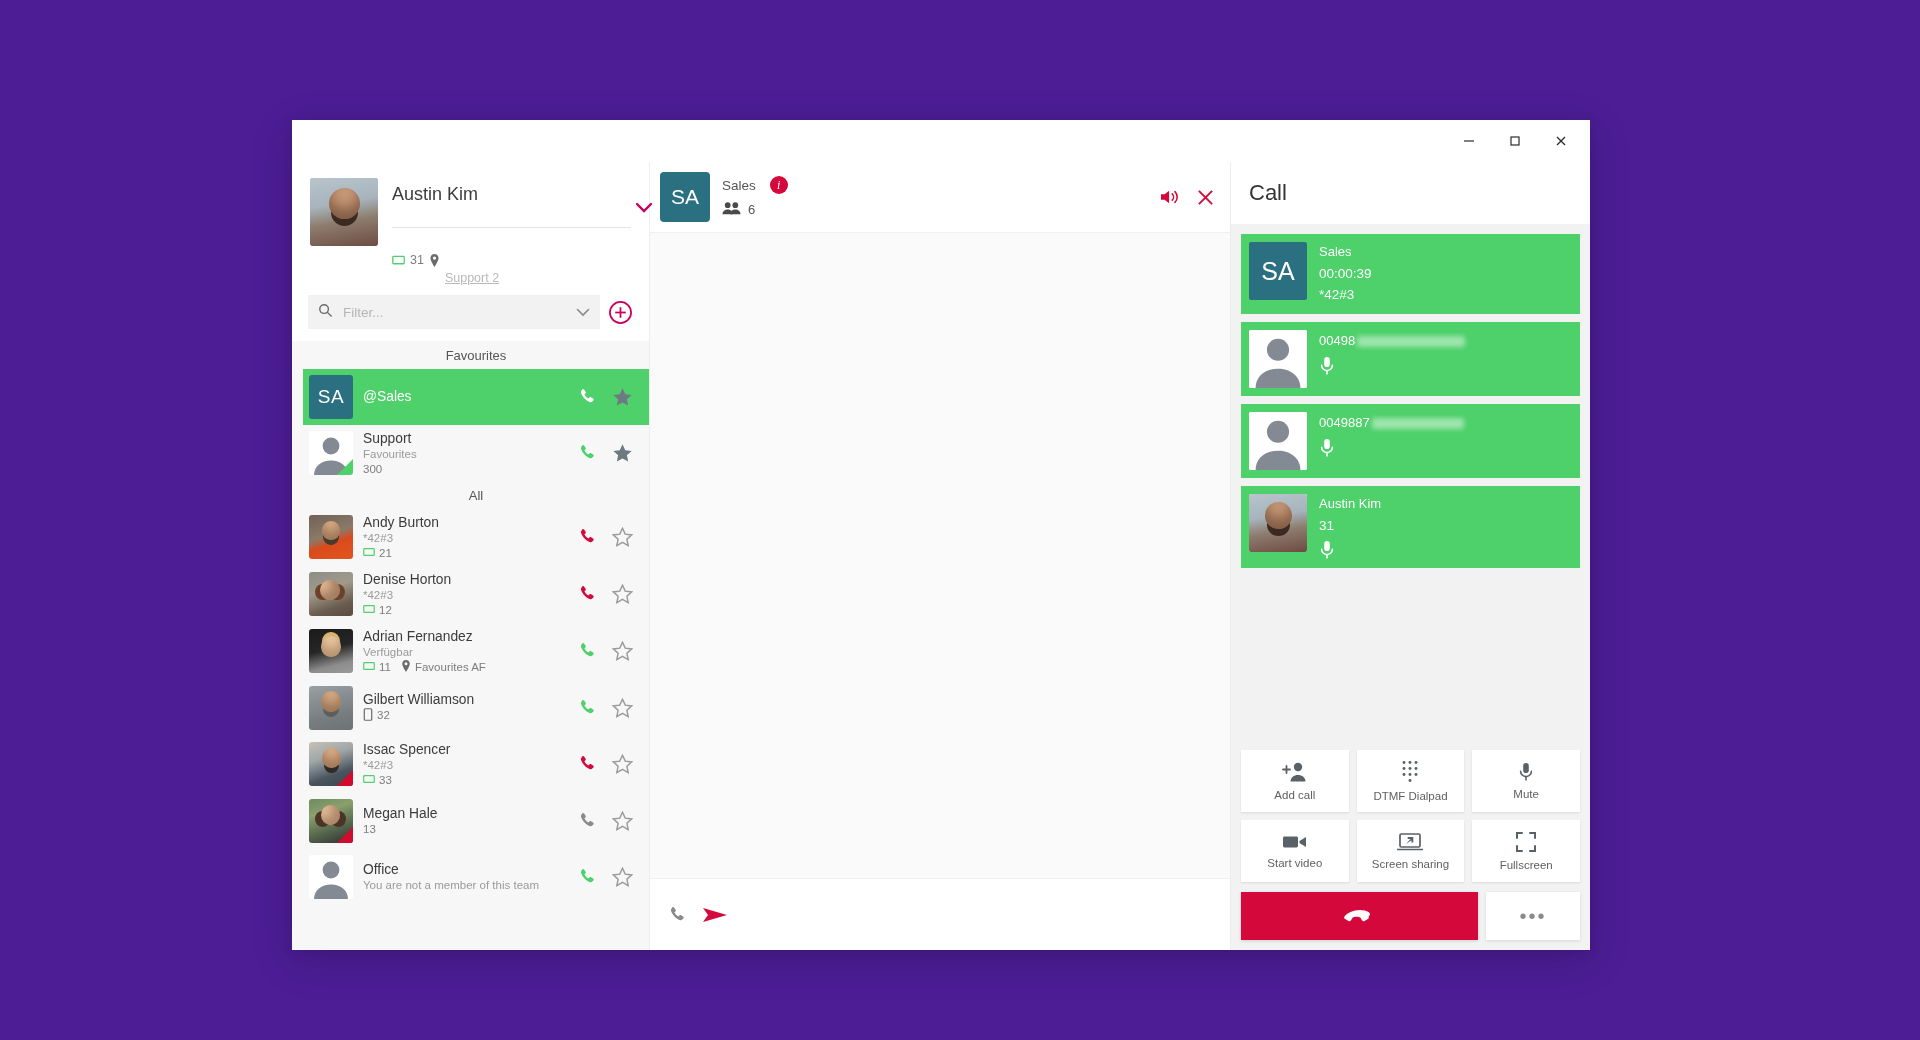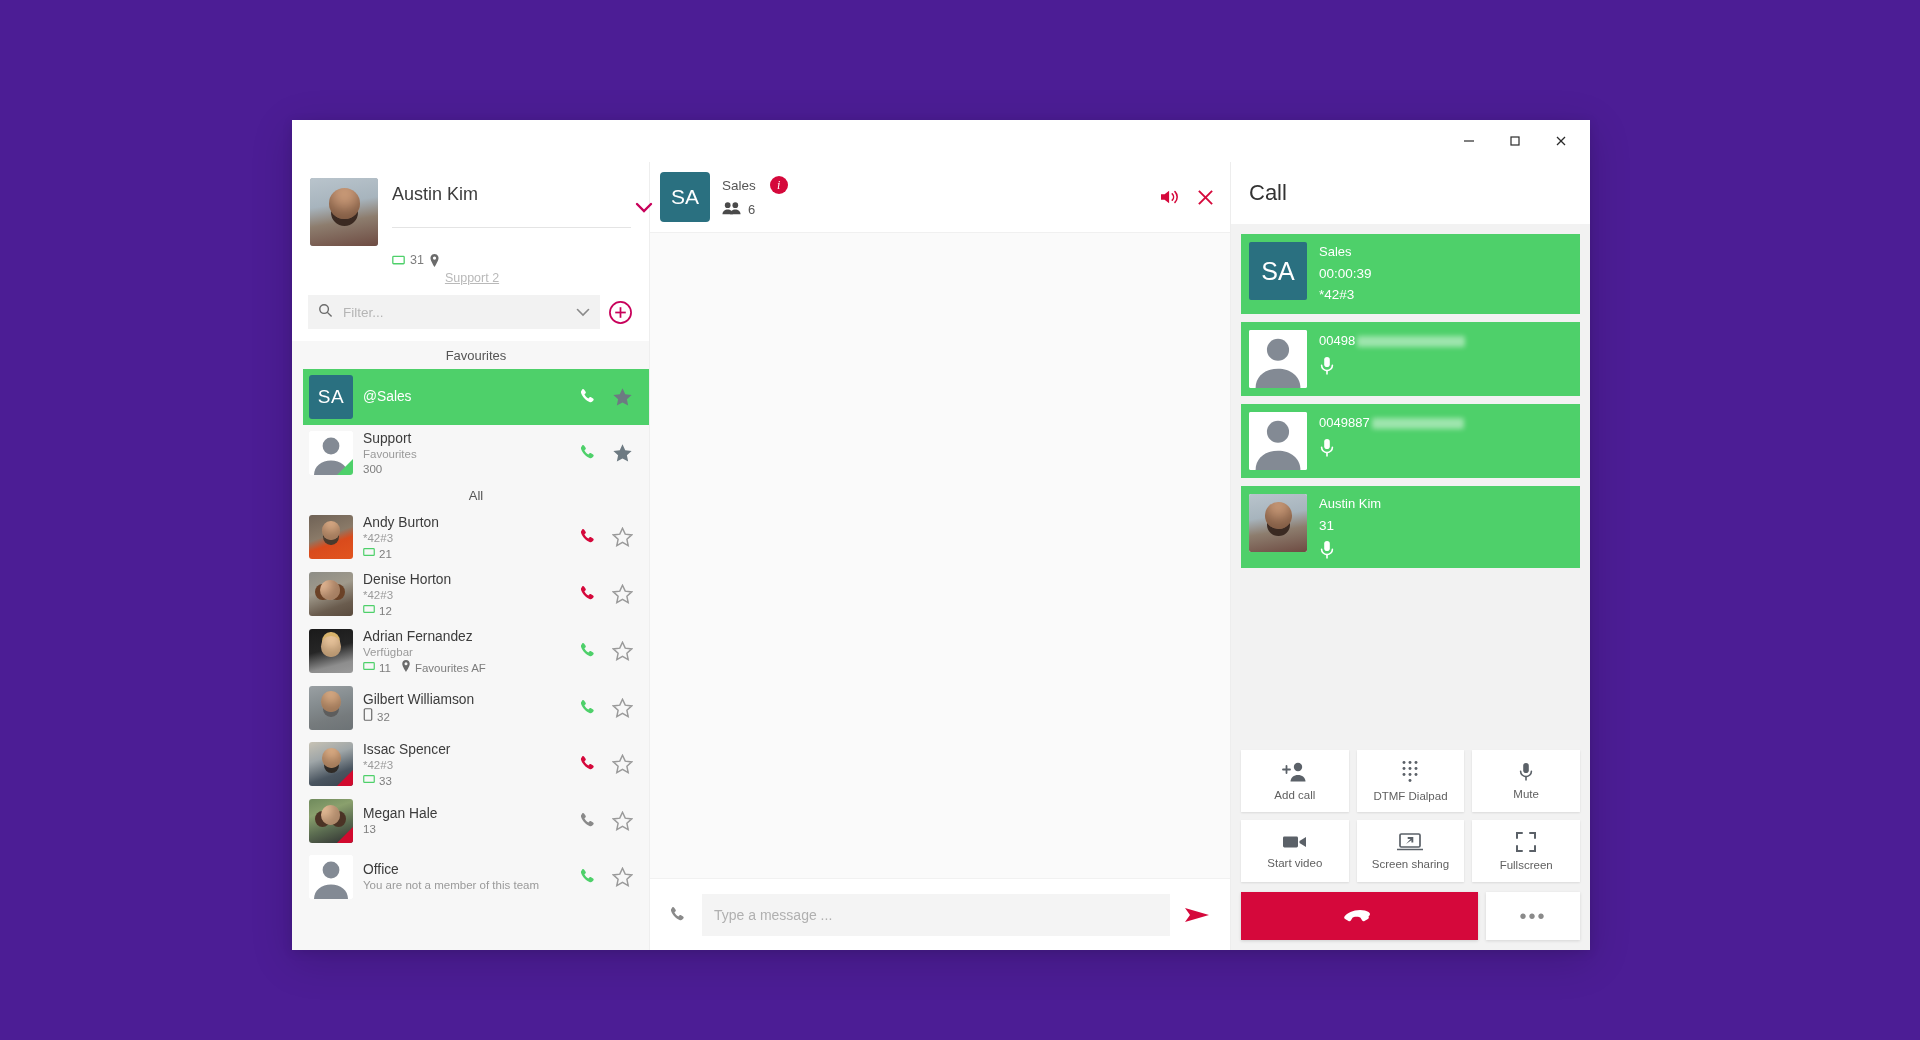--- a/index.html
+++ b/index.html
@@ -115,21 +115,21 @@
   .c-avatar.initials {
     background: #2a7080; color: #ffffff;
     display: flex; align-items: center; justify-content: center;
     font-size: 19px; letter-spacing: 0.5px;
   }
   .c-avatar.placeholder { background: #ffffff; }
   .c-body { flex: 1; min-width: 0; line-height: 1.25; }
   .c-name { font-size: 13.8px; color: #3c3c3c; white-space: nowrap; overflow: hidden; text-overflow: ellipsis; }
   .contact-row.selected .c-name { color: #ffffff; }
   .c-sub { font-size: 11.5px; color: #9a9a9a; white-space: nowrap; overflow: hidden; text-overflow: ellipsis; }
-  .c-meta { font-size: 11.5px; color: #7d7d7d; display: flex; align-items: flex-end; gap: 4px; white-space: nowrap; }
+  .c-meta { font-size: 11.5px; color: #7d7d7d; display: flex; align-items: flex-start; gap: 4px; white-space: nowrap; }
   .c-actions { display: flex; align-items: center; gap: 14px; padding-right: 6px; }
   .icon-btn { display: flex; align-items: center; cursor: pointer; }
 
   .status-corner {
     position: absolute; right: 0; bottom: 0;
     width: 0; height: 0;
     border-style: solid;
     border-width: 0 0 16px 16px;
   }
   .status-corner.available { border-color: transparent transparent #4ed06a transparent; }
@@ -615,23 +615,20 @@
         </div>
 
         <div class="chat-body"></div>
 
         <div class="chat-input-bar">
           <span class="chat-phone-icon">
             <svg width="20" height="20" viewBox="0 0 20 20">
                 <path d="M4.2 2.5c.6-.6 1.5-.5 2 .2l1.4 2c.4.6.3 1.4-.3 1.9l-.9.7c.8 1.8 2.3 3.3 4.1 4.1l.7-.9c.5-.6 1.3-.7 1.9-.3l2 1.4c.7.5.8 1.4.2 2l-1 1c-.6.6-1.5.8-2.3.6C8.2 13.9 4.3 10 3 5.8c-.2-.8 0-1.7.6-2.3z" fill="#8a8a8a"></path>
               </svg>
           </span>
-          <div class="msg-input-wrap">
-            <input class="msg-input" placeholder="Type a message ..." style="">
-          </div>
           <span class="send-btn">
             <svg width="26" height="20" viewBox="0 0 26 20">
                 <path d="M1 3l24 7-24 7 5-7z" fill="#d5083b"></path>
               </svg>
           </span>
         </div>
       </div>
 
       <div class="call-col">
         <div class="call-head">

